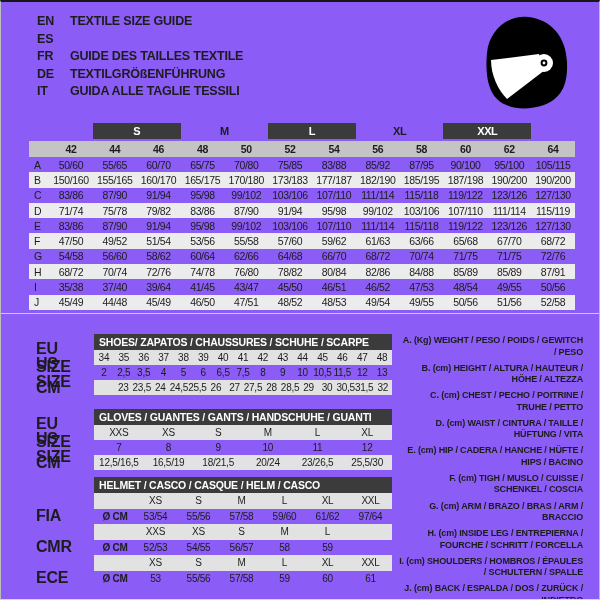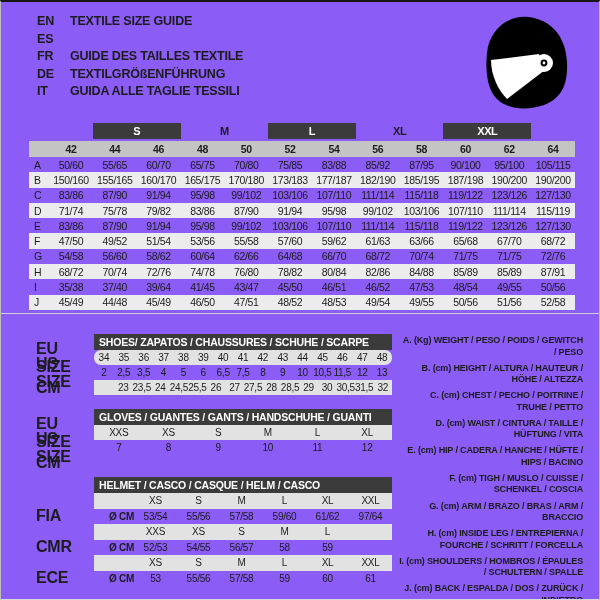--- a/index.html
+++ b/index.html
@@ -30,21 +30,21 @@
   .divider { position:absolute; left:0; top:311px; width:598px; border-top:1px solid #cfcfcf; }
   
   .sub-table { position:absolute; left:35px; width:356px; font-size:10px; letter-spacing:-0.25px; }
   .sub-title { margin-left:58px; width:298px; background:#3b3b3b; color:#fff; font-weight:bold; font-size:10.5px; height:16px; line-height:16px; padding-left:5px; letter-spacing:-0.2px; white-space:nowrap; overflow:hidden; }
   .sub-row { display:flex; align-items:center; height:15px; }
   .helmet-table .sub-row { height:15.5px; }
   .sub-row .rlab { width:58px; font-weight:bold; font-size:16px; letter-spacing:-0.2px; }
   .sub-vals { width:298px; display:grid; height:100%; align-items:center; }
   .sub-vals.shaded { background:#e2e2e2; }
   .sub-vals .v { text-align:center; white-space:nowrap; }
-  .sub-vals .u { text-align:right; padding-left:2px; font-weight:bold; white-space:nowrap; }
+  .sub-vals .u { text-align:center; padding-left:2px; font-weight:bold; white-space:nowrap; }
   
   .legend { position:absolute; left:398px; top:333px; width:184px; }
   .legend-item { font-size:9px; font-weight:bold; line-height:11.5px; letter-spacing:-0.15px; margin-bottom:4.6px;text-align:right; }
 </style>
 </head>
 <body>
 
 <div id="page">
 
   <div class="lang-block">
@@ -257,21 +257,21 @@
       </div>
     </div>
 
   <div class="divider"></div>
 
   <div class="sub-table" style="top:332px;">
     <div class="sub-title">SHOES/ ZAPATOS / CHAUSSURES / SCHUHE / SCARPE</div>
     <div>
         <div class="sub-row">
           <div class="rlab">EU SIZE</div>
-          <div class="sub-vals shaded" style="grid-template-columns: repeat(15, 1fr); border-radius: 7px;">
+          <div class="sub-vals shaded" style="grid-template-columns: repeat(15, 1fr);">
             <div class="v">34</div>
             <div class="v">35</div>
             <div class="v">36</div>
             <div class="v">37</div>
             <div class="v">38</div>
             <div class="v">39</div>
             <div class="v">40</div>
             <div class="v">41</div>
             <div class="v">42</div>
             <div class="v">43</div>
@@ -345,20 +345,28 @@
             <div class="v">7</div>
             <div class="v">8</div>
             <div class="v">9</div>
             <div class="v">10</div>
             <div class="v">11</div>
             <div class="v">12</div>
           </div>
         </div>
         <div class="sub-row">
           <div class="rlab">CM</div>
+          <div class="sub-vals shaded" style="grid-template-columns: repeat(6, 1fr);">
+            <div class="v">12,5/16,5</div>
+            <div class="v">16,5/19</div>
+            <div class="v">18/21,5</div>
+            <div class="v">20/24</div>
+            <div class="v">23/26,5</div>
+            <div class="v">25,5/30</div>
+          </div>
         </div>
       </div>
   </div>
 
   <div class="sub-table helmet-table" style="top:475px;">
     <div class="sub-title">HELMET / CASCO / CASQUE / HELM / CASCO</div>
     <div>
         <div class="sub-row">
           <div class="rlab"></div>
           <div class="sub-vals shaded" style="grid-template-columns: 40px repeat(6, 1fr);">

